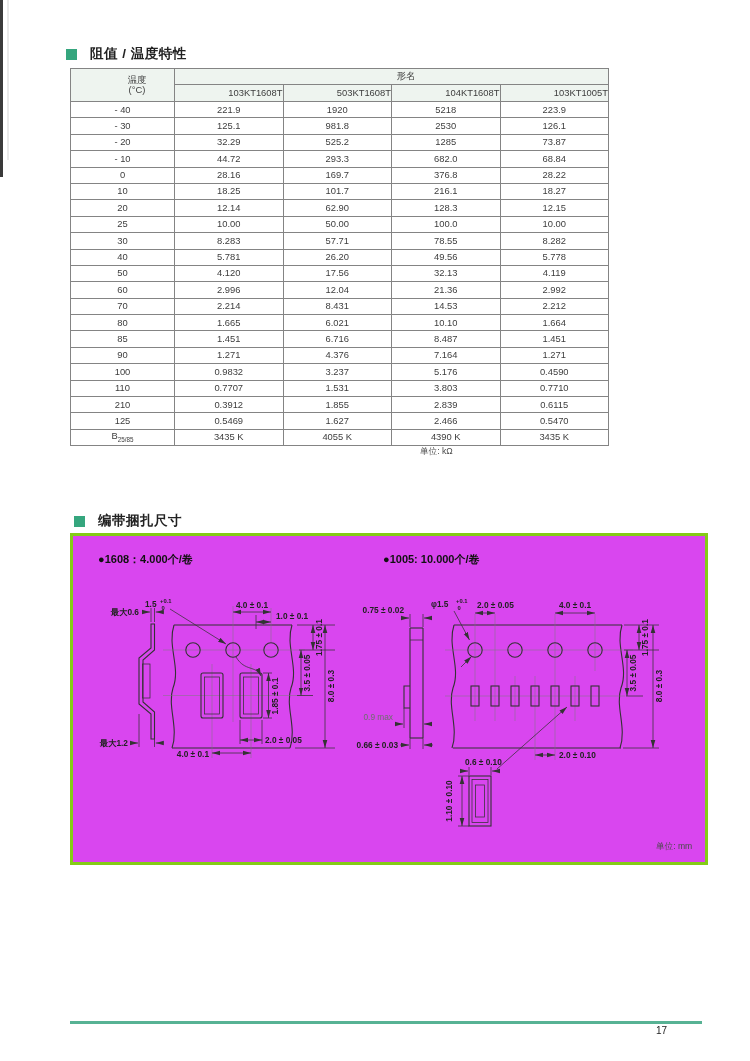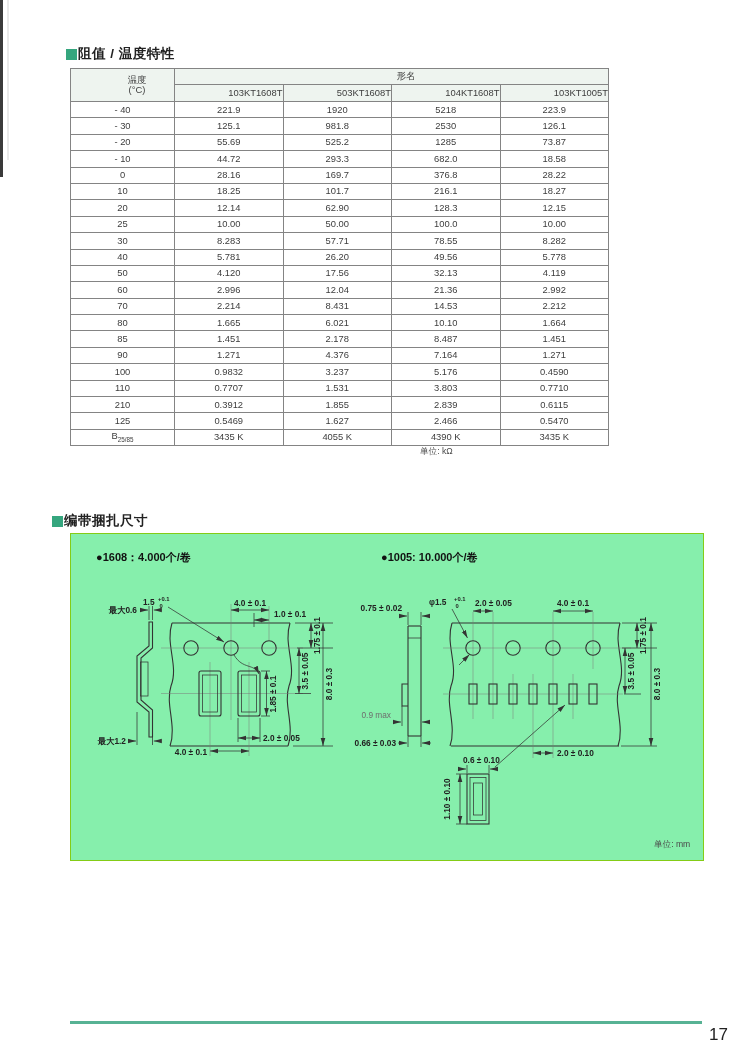--- a/index.html
+++ b/index.html
@@ -1,52 +1,52 @@
 <!DOCTYPE html>
 <html><head>
 <meta charset="utf-8">
 <style>
   html,body{margin:0;padding:0;background:#ffffff;}
   .page{position:relative;width:750px;height:1061px;background:#ffffff;overflow:hidden;
         font-family:"Liberation Sans","DejaVu Sans",sans-serif;color:#3d3d3d;}
   .scan-edge{position:absolute;left:0;top:0;width:3px;height:177px;background:#3a3a3a;}
   .scan-edge2{position:absolute;left:7px;top:0;width:2px;height:160px;background:#e9e9e9;}
 
-  .sec-head{position:absolute;display:flex;align-items:center;gap:1px;}
+  .sec-head{position:absolute;display:flex;align-items:center;gap:13px;}
   .sec-head .marker{width:11px;height:11px;background:#35a67e;display:inline-block;}
   .sec-head h2{margin:0;font-size:13.5px;font-weight:bold;color:#222;letter-spacing:0.5px;}
 
   .tbl-wrap{position:absolute;left:70px;top:68px;}
   table.rt{border-collapse:collapse;table-layout:fixed;width:538px;font-size:9.4px;color:#3d3d3d;
            border:1.5px solid #2f2f2f;}
   table.rt th,table.rt td{border:1px solid #848484;text-align:center;padding:0;line-height:1.1;
            overflow:hidden;white-space:nowrap;}
   table.rt thead th{background:#eef4ef;font-weight:normal;}
   table.rt thead tr.r1 th{height:15px;padding-left:29px;}
   table.rt thead tr.r2 th{height:16px;text-align:right;}
   table.rt tbody td{height:15.4px;background:#ffffff;}
   table.rt .temphead{font-size:9.4px;}
   sub.bsub{font-size:6.3px;}
 
   .unit-note{position:absolute;font-size:8.6px;color:#4a4a4a;}
   .unit1{left:420px;top:446px;width:185px;}
 
   .diagram-box{position:absolute;left:70px;top:533px;width:632px;height:326px;
-               border:1px solid #84cc16;background:#86efac;text-align:right;}
+               border:3px solid #84cc16;background:#d946ef;text-align:right;}
   svg text{font-family:"Liberation Sans","DejaVu Sans",sans-serif;font-size:8.3px;font-weight:bold;fill:#222;}
   svg text.lbl{font-size:11px;fill:#111;}
   svg text.sm{font-size:5.8px;}
   svg text.gy{fill:#6e6e6e;font-weight:normal;}
   svg text.unit{font-size:8.6px;font-weight:normal;fill:#4a4a4a;}
   .ol{stroke:#333;stroke-width:1.1;fill:none;}
   .th{stroke:#333;stroke-width:0.75;fill:none;}
   .cl{stroke:#7a7a7a;stroke-width:0.5;fill:none;}
 
   .footer-rule{position:absolute;left:70px;top:1021px;width:632px;height:3px;background:#57b294;}
-  .pagenum{position:absolute;left:709px;top:1025px;font-size:17px;color:#222;}
+  .pagenum{position:absolute;left:656px;top:1025px;font-size:10px;color:#222;}
 </style>
 </head>
 <body>
 
 <div class="page">
   <div class="scan-edge"></div>
   <div class="scan-edge2"></div>
 
   <div class="sec-head" style="left:66px;top:45px;">
     <span class="marker"></span>
@@ -87,31 +87,31 @@
           </tr>
           <tr>
             <td>- 30</td>
             <td>125.1</td>
             <td>981.8</td>
             <td>2530</td>
             <td>126.1</td>
           </tr>
           <tr>
             <td>- 20</td>
-            <td>55.69</td>
+            <td>32.29</td>
             <td>525.2</td>
             <td>1285</td>
             <td>73.87</td>
           </tr>
           <tr>
             <td>- 10</td>
             <td>44.72</td>
             <td>293.3</td>
             <td>682.0</td>
-            <td>18.58</td>
+            <td>68.84</td>
           </tr>
           <tr>
             <td>0</td>
             <td>28.16</td>
             <td>169.7</td>
             <td>376.8</td>
             <td>28.22</td>
           </tr>
           <tr>
             <td>10</td>
@@ -172,21 +172,21 @@
           <tr>
             <td>80</td>
             <td>1.665</td>
             <td>6.021</td>
             <td>10.10</td>
             <td>1.664</td>
           </tr>
           <tr>
             <td>85</td>
             <td>1.451</td>
-            <td>2.178</td>
+            <td>6.716</td>
             <td>8.487</td>
             <td>1.451</td>
           </tr>
           <tr>
             <td>90</td>
             <td>1.271</td>
             <td>4.376</td>
             <td>7.164</td>
             <td>1.271</td>
           </tr>
@@ -223,21 +223,21 @@
             <td>3435 K</td>
             <td>4055 K</td>
             <td>4390 K</td>
             <td>3435 K</td>
           </tr>
         </tbody>
     </table>
   </div>
   <div class="unit-note unit1">单位:  kΩ</div>
 
-  <div class="sec-head" style="left:52px;top:512px;">
+  <div class="sec-head" style="left:74px;top:512px;">
     <span class="marker"></span>
     <h2>编带捆扎尺寸</h2>
   </div>
 
   <div class="diagram-box">
     <svg width="632" height="326" viewBox="0 0 632 326">
       <defs>
         <marker id="mE" markerWidth="9" markerHeight="7" refX="8" refY="3" orient="auto" markerUnits="userSpaceOnUse">
           <path d="M0,0.7 L8,3 L0,5.3 Z" fill="#333"></path>
         </marker>

